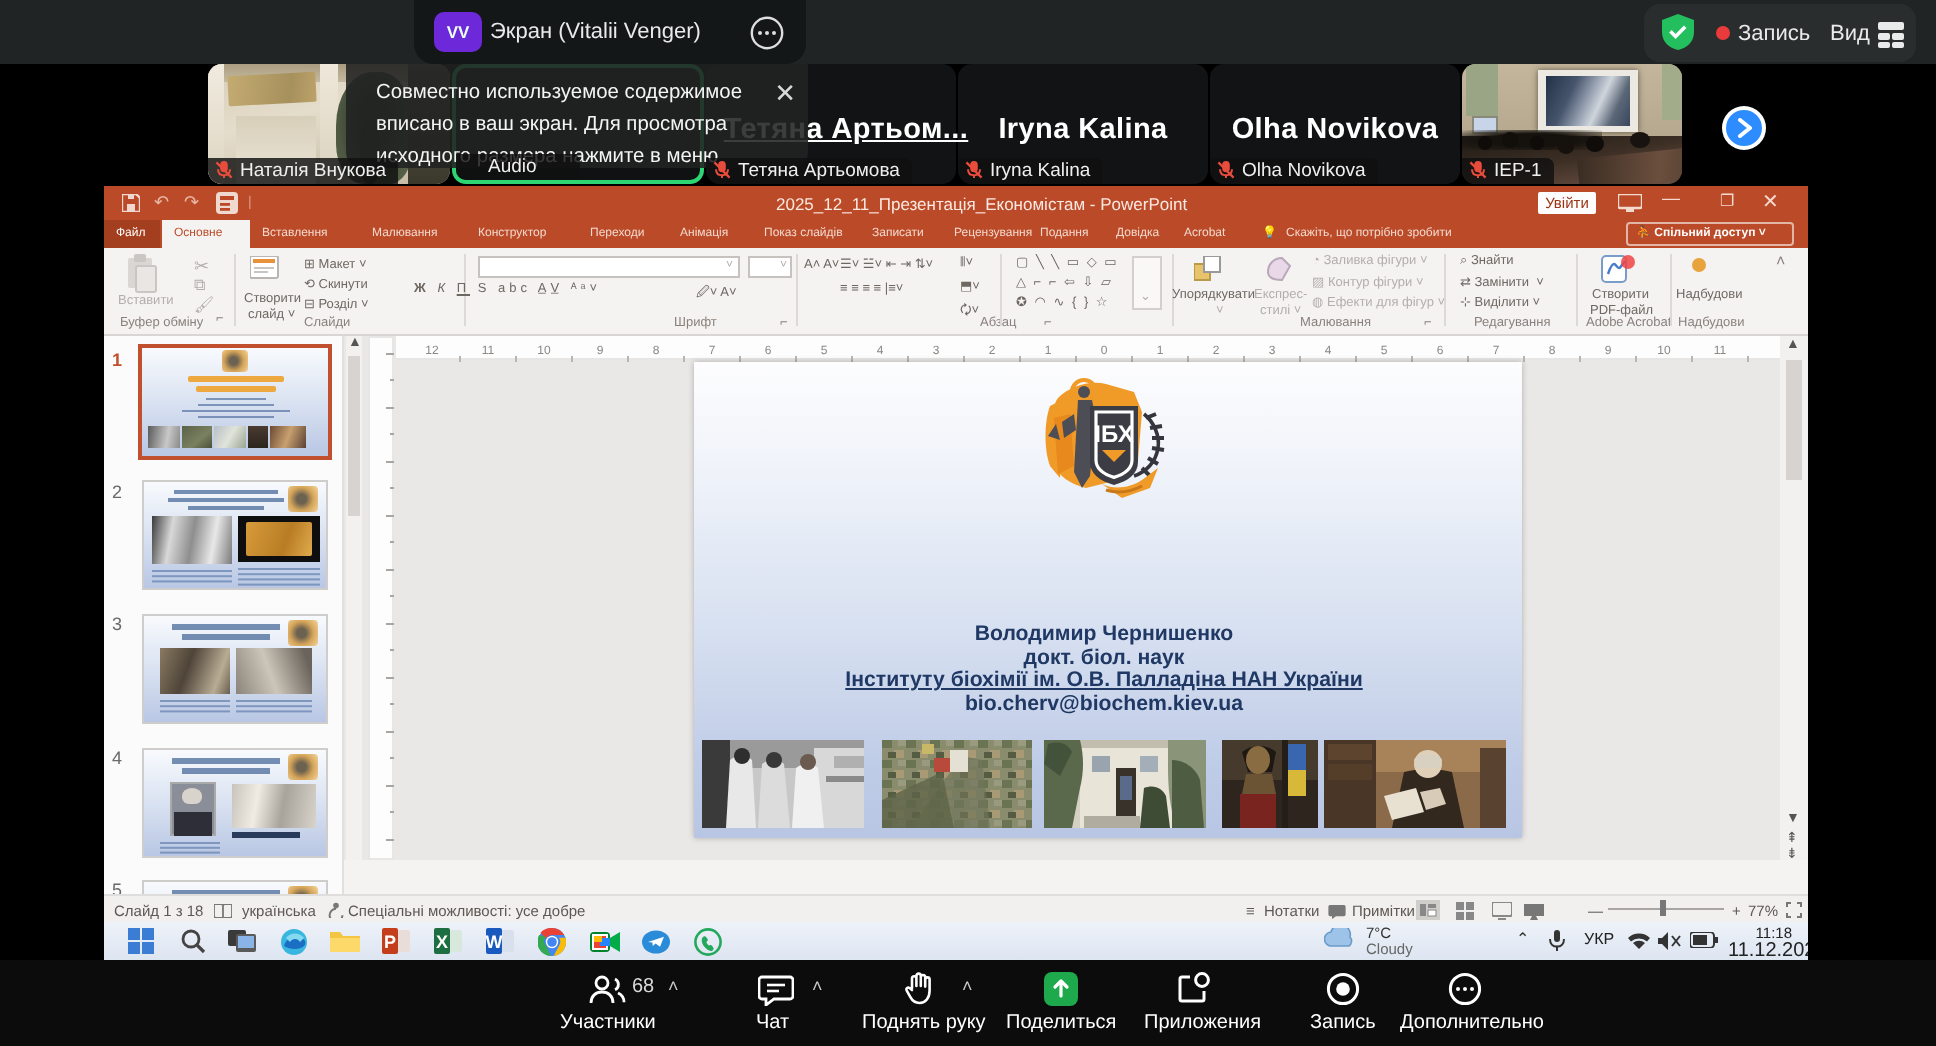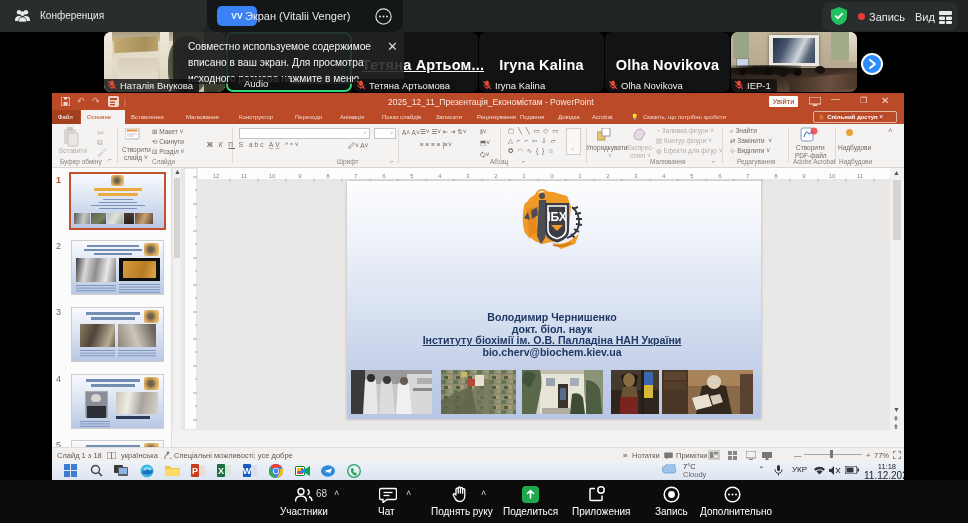--- a/index.html
+++ b/index.html
@@ -50,35 +50,22 @@
 #zbar{position:absolute;top:480px;left:0;width:968px;height:43px;background:#0c0c0d;}
 .zlabel{font-size:10px;color:#fff;white-space:nowrap;display:block;margin-top:2px;}
 
 .navy{color:#1f3864;font-weight:bold;}
 </style>
 </head>
 <body>
 <div id="stage">
 
   <div id="topbar">
-    <div id="tb-left">
-      <svg class="abs" style="left:14px;top:9px" width="20" height="15" viewBox="0 0 20 15">
-          <g fill="#e9eaea">
-            <circle cx="5" cy="3.2" r="2.2"></circle>
-            <circle cx="12" cy="3.2" r="2.2"></circle>
-            <circle cx="8.5" cy="4.6" r="2.4"></circle>
-            <path d="M1 11c0-2.4 1.8-4 4-4s4 1.6 4 4v1H1z"></path>
-            <path d="M8 11c0-2.4 1.8-4 4-4s4 1.6 4 4v1H8z"></path>
-            <path d="M4.5 12.2c0-2.6 1.8-4.2 4-4.2s4 1.6 4 4.2v.8h-8z" stroke="#2a2d2e" stroke-width=".7"></path>
-          </g>
-        </svg>
-      <span class="tb-txt abs" style="left:40px;top:10px;font-size:10px">Конференция</span>
-    </div>
     <div id="tb-tab">
-      <div class="abs" style="left:10px;top:6px;width:40px;height:20px;border-radius:5px;background:#3b82f6;color:#eafff7;font-size:8.5px;font-weight:bold;text-align:center;line-height:20px;">VV</div>
+      <div class="abs" style="left:10px;top:6px;width:24px;height:20px;border-radius:5px;background:#6d28d9;color:#eafff7;font-size:8.5px;font-weight:bold;text-align:center;line-height:20px;">VV</div>
       <span class="tb-txt abs" style="left:38px;top:10px;font-size:11px">Экран (Vitalii Venger)</span>
       <svg class="abs" style="left:168px;top:8px" width="17" height="17" viewBox="0 0 17 17">
           <circle cx="8.5" cy="8.5" r="7.6" fill="none" stroke="#dedede" stroke-width="1.2"></circle>
           <circle cx="5" cy="8.5" r="1" fill="#dedede"></circle>
           <circle cx="8.5" cy="8.5" r="1" fill="#dedede"></circle>
           <circle cx="12" cy="8.5" r="1" fill="#dedede"></circle>
         </svg>
     </div>
     <div id="tb-right">
       <svg class="abs" style="left:9px;top:5px" width="16" height="18" viewBox="0 0 16 18">
@@ -157,21 +144,21 @@
       <svg class="mic" viewBox="0 0 10 10">
           <g stroke="#e74c3c" fill="#e74c3c">
             <rect x="3.6" y="1" width="2.8" height="4.6" rx="1.4"></rect>
             <path d="M2 4.6c0 2 1.3 3 3 3s3-1 3-3" fill="none" stroke-width="1"></path>
             <line x1="5" y1="7.6" x2="5" y2="9" stroke-width="1"></line>
             <line x1="1.2" y1="1.2" x2="8.8" y2="8.8" stroke-width="1.1"></line>
           </g>
         </svg>
     </div>
 
-    <div class="tile" id="t6" style="left:731px;width:126px;">
+    <div class="tile" id="t6" style="left:731px;width:110px;">
       <div class="abs" style="left:0;top:0;width:126px;height:38px;background:linear-gradient(#c3b69c,#b5a88e);"></div>
       <div class="abs" style="left:2px;top:0px;width:16px;height:26px;background:#9aa585;"></div>
       <div class="abs" style="left:100px;top:0px;width:20px;height:28px;background:#a3ac8a;"></div>
       <div class="abs" style="left:118px;top:0px;width:8px;height:30px;background:linear-gradient(#e8e0d0,#c8bca4);"></div>
       <div class="abs" style="left:38px;top:3px;width:50px;height:31px;background:#ece9e2;box-shadow:0 0 3px rgba(60,50,40,.7);"></div>
       <div class="abs" style="left:42px;top:6px;width:42px;height:25px;background:linear-gradient(115deg,#223248 0%,#46546c 30%,#9aa4b4 50%,#cfd5dc 62%,#5c6878 80%,#38465c 100%);"></div>
       <div class="abs" style="left:5px;top:26px;width:13px;height:9px;background:#c8d4e8;border:1px solid #8a8a7a;"></div>
       <div class="abs" style="left:0;top:36px;width:126px;height:24px;background:linear-gradient(170deg,#241e18 10%,#3c2e24 45%,#5c453a 75%,#6b5243 100%);"></div>
       <div class="abs" style="left:0px;top:33px;width:70px;height:10px;background:radial-gradient(ellipse,#15110d 45%,rgba(21,17,13,0) 100%);"></div>
       <div class="abs" style="left:8px;top:36px;width:7px;height:7px;border-radius:50%;background:#0e0b08;"></div>

